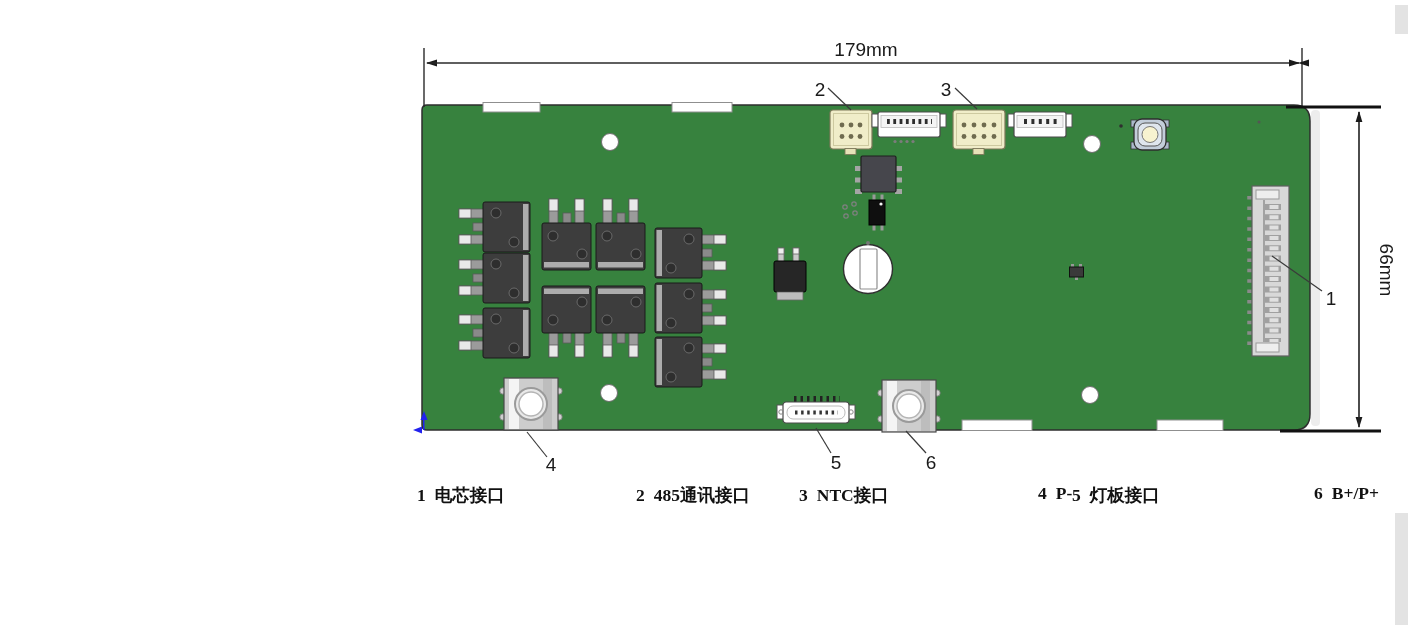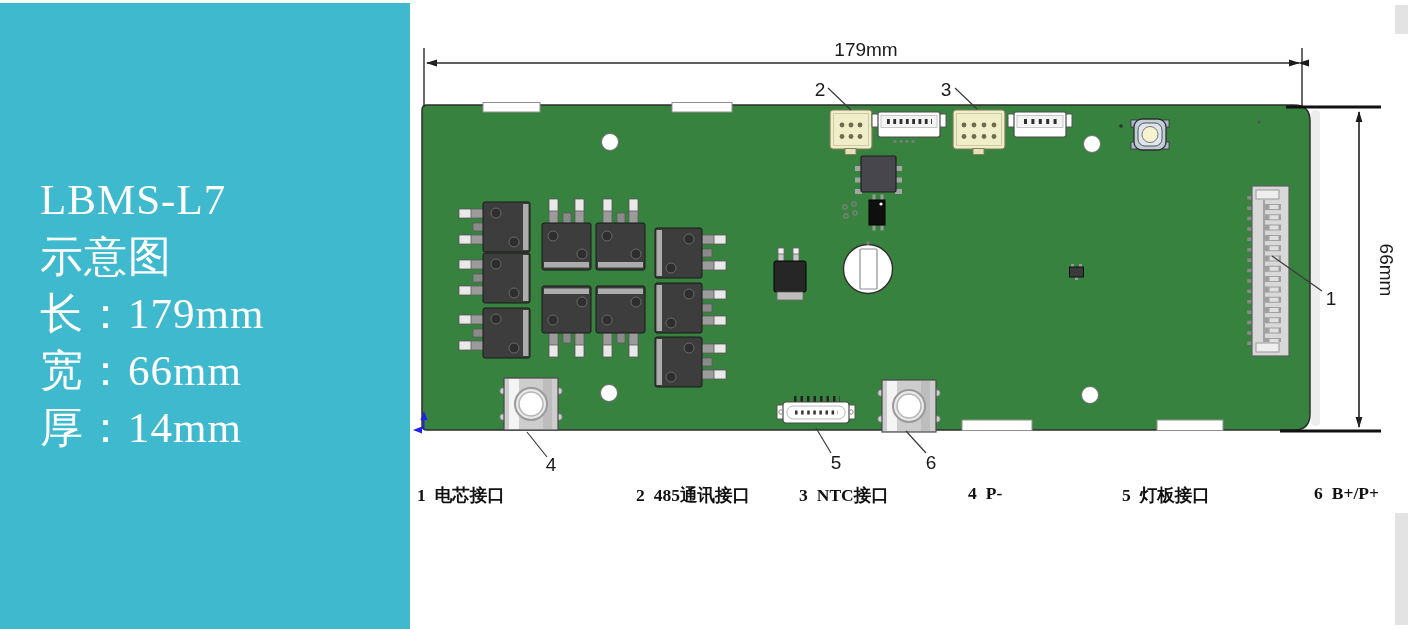--- a/index.html
+++ b/index.html
@@ -35,29 +35,20 @@
   .edge-tab.bottom{left:1395px;top:513px;width:13px;height:112px;}
 
   svg{position:absolute;left:0;top:0;}
   svg text{font-family:"Liberation Sans","DejaVu Sans",sans-serif;fill:#1a1a1a;}
 </style>
 </head>
 <body>
 
 <div class="stage">
 
-  <div class="spec-panel">
-    <div class="spec-text">
-      <div>LBMS-L7</div>
-      <div>示意图</div>
-      <div>长：179mm</div>
-      <div>宽：66mm</div>
-      <div>厚：14mm</div>
-    </div>
-  </div>
 
   <svg width="1408" height="629" viewBox="0 0 1408 629">
     <defs>
       <marker id="arr" markerWidth="12" markerHeight="10" refX="10" refY="4" orient="auto" markerUnits="userSpaceOnUse">
         <path d="M11,4 L0,0.6 L0,7.4 Z" fill="#1a1a1a"></path>
       </marker>
 
       <g id="mosL">
         <rect x="-24" y="7" width="26" height="9" fill="#9b9b9b" stroke="#5a5a5a" stroke-width="0.8"></rect>
         <rect x="-24" y="7" width="12" height="9" fill="#e9e9e9" stroke="#5a5a5a" stroke-width="0.8"></rect>
@@ -287,24 +278,24 @@
   <div class="legend">
     <div class="legend-item" style="left:417px">
       <span class="lnum">1</span><span class="llab">电芯接口</span>
     </div>
     <div class="legend-item" style="left:636px">
       <span class="lnum">2</span><span class="llab">485通讯接口</span>
     </div>
     <div class="legend-item" style="left:799px">
       <span class="lnum">3</span><span class="llab">NTC接口</span>
     </div>
-    <div class="legend-item" style="left:968px">
+    <div class="legend-item" style="left:1038px">
       <span class="lnum">4</span><span class="llab">P-</span>
     </div>
-    <div class="legend-item" style="left:1122px">
+    <div class="legend-item" style="left:1072px">
       <span class="lnum">5</span><span class="llab">灯板接口</span>
     </div>
     <div class="legend-item" style="left:1314px">
       <span class="lnum">6</span><span class="llab">B+/P+</span>
     </div>
   </div>
 
   <div class="edge-tab top"></div>
   <div class="edge-tab bottom"></div>
 

